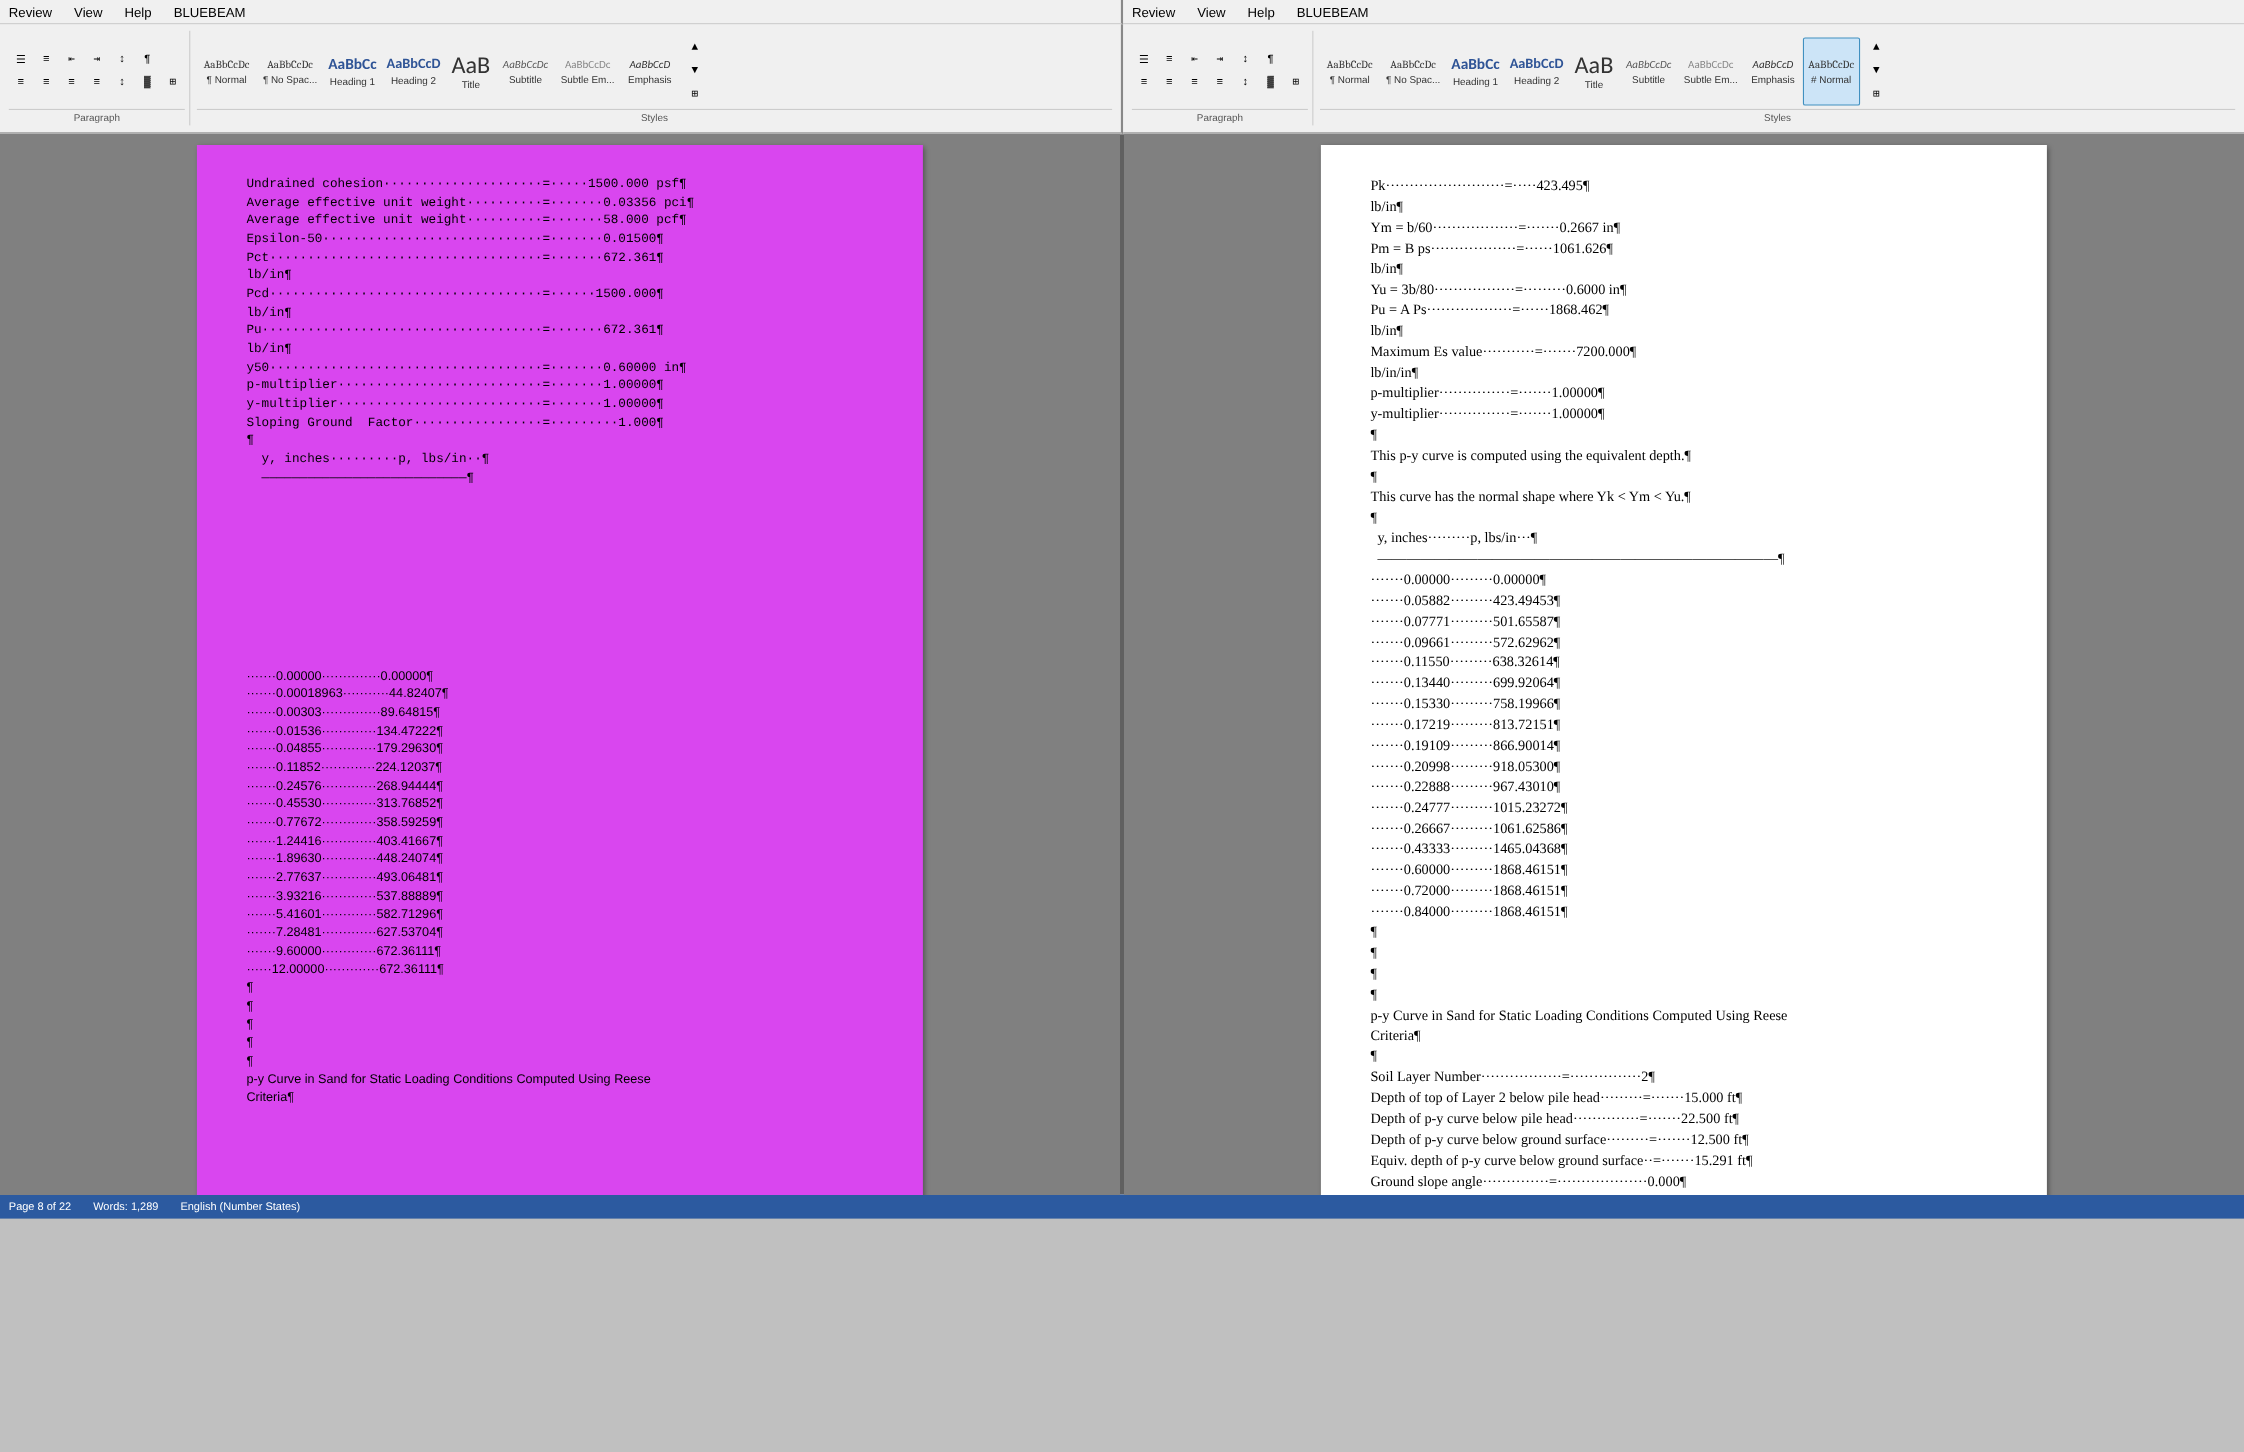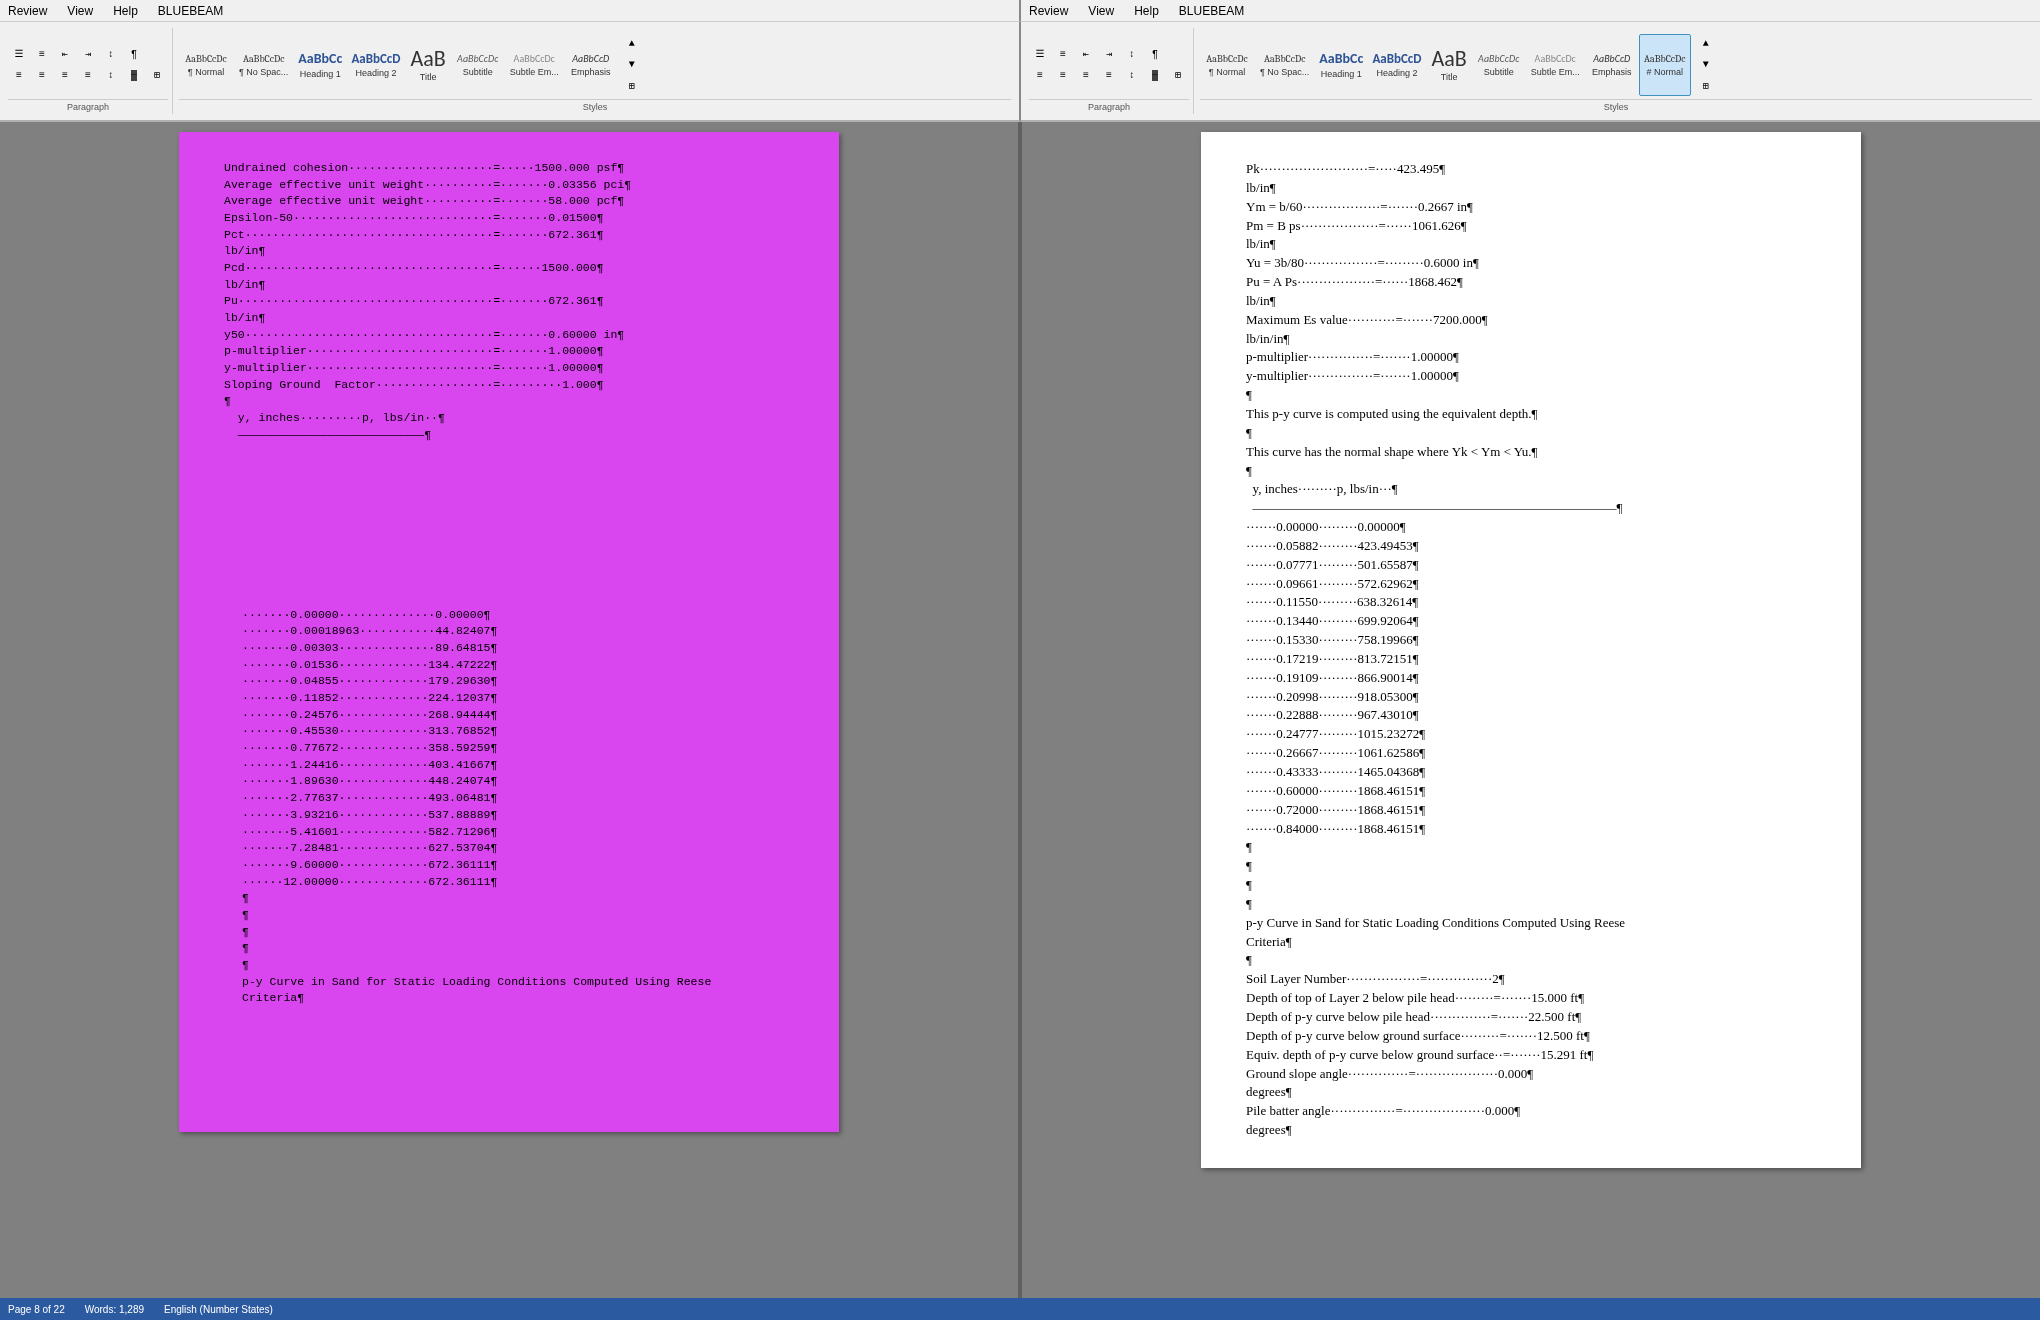--- a/index.html
+++ b/index.html
@@ -22,21 +22,21 @@
       display: flex;
       align-items: center;
       justify-content: center;
       font-size: 10px;
       border-radius: 2px;
     }
   </style>
 </head>
 <body>
 
-<div style="display:flex; flex-direction:column; width:2040px; height:1320px; overflow:hidden;">
+<div style="display:flex; flex-direction:column; width:2040px; height:1108px; overflow:hidden;">
 
   <div style="display:flex; height:22px;">
 
     <div style="flex:1; background:#f0f0f0; border-bottom:1px solid #ccc; display:flex; align-items:center; padding:0 4px; gap:12px; font-family:'Segoe UI',Arial,sans-serif; font-size:12px; border-right:2px solid #888;">
       <span style="cursor:pointer; padding:2px 4px;">Review</span>
       <span style="cursor:pointer; padding:2px 4px;">View</span>
       <span style="cursor:pointer; padding:2px 4px;">Help</span>
       <span style="cursor:pointer; padding:2px 4px;">BLUEBEAM</span>
     </div>
 
@@ -221,21 +221,21 @@
 y50····································=·······0.60000 in¶
 p-multiplier···························=·······1.00000¶
 y-multiplier···························=·······1.00000¶
 Sloping Ground  Factor·················=·········1.000¶
 ¶
   y, inches·········p, lbs/in··¶
   ———————————————————————————¶
 
 
 </div>
-        <div style="white-space:pre; font-family:Liberation Mono, monospace; font-size:11.5px; margin-top:130px;margin-left:18px;">·······0.00000··············0.00000¶
+        <div style="white-space:pre; font-family:Liberation Sans, sans-serif; font-size:11.5px; margin-top:130px;">·······0.00000··············0.00000¶
 ·······0.00018963···········44.82407¶
 ·······0.00303··············89.64815¶
 ·······0.01536·············134.47222¶
 ·······0.04855·············179.29630¶
 ·······0.11852·············224.12037¶
 ·······0.24576·············268.94444¶
 ·······0.45530·············313.76852¶
 ·······0.77672·············358.59259¶
 ·······1.24416·············403.41667¶
 ·······1.89630·············448.24074¶

